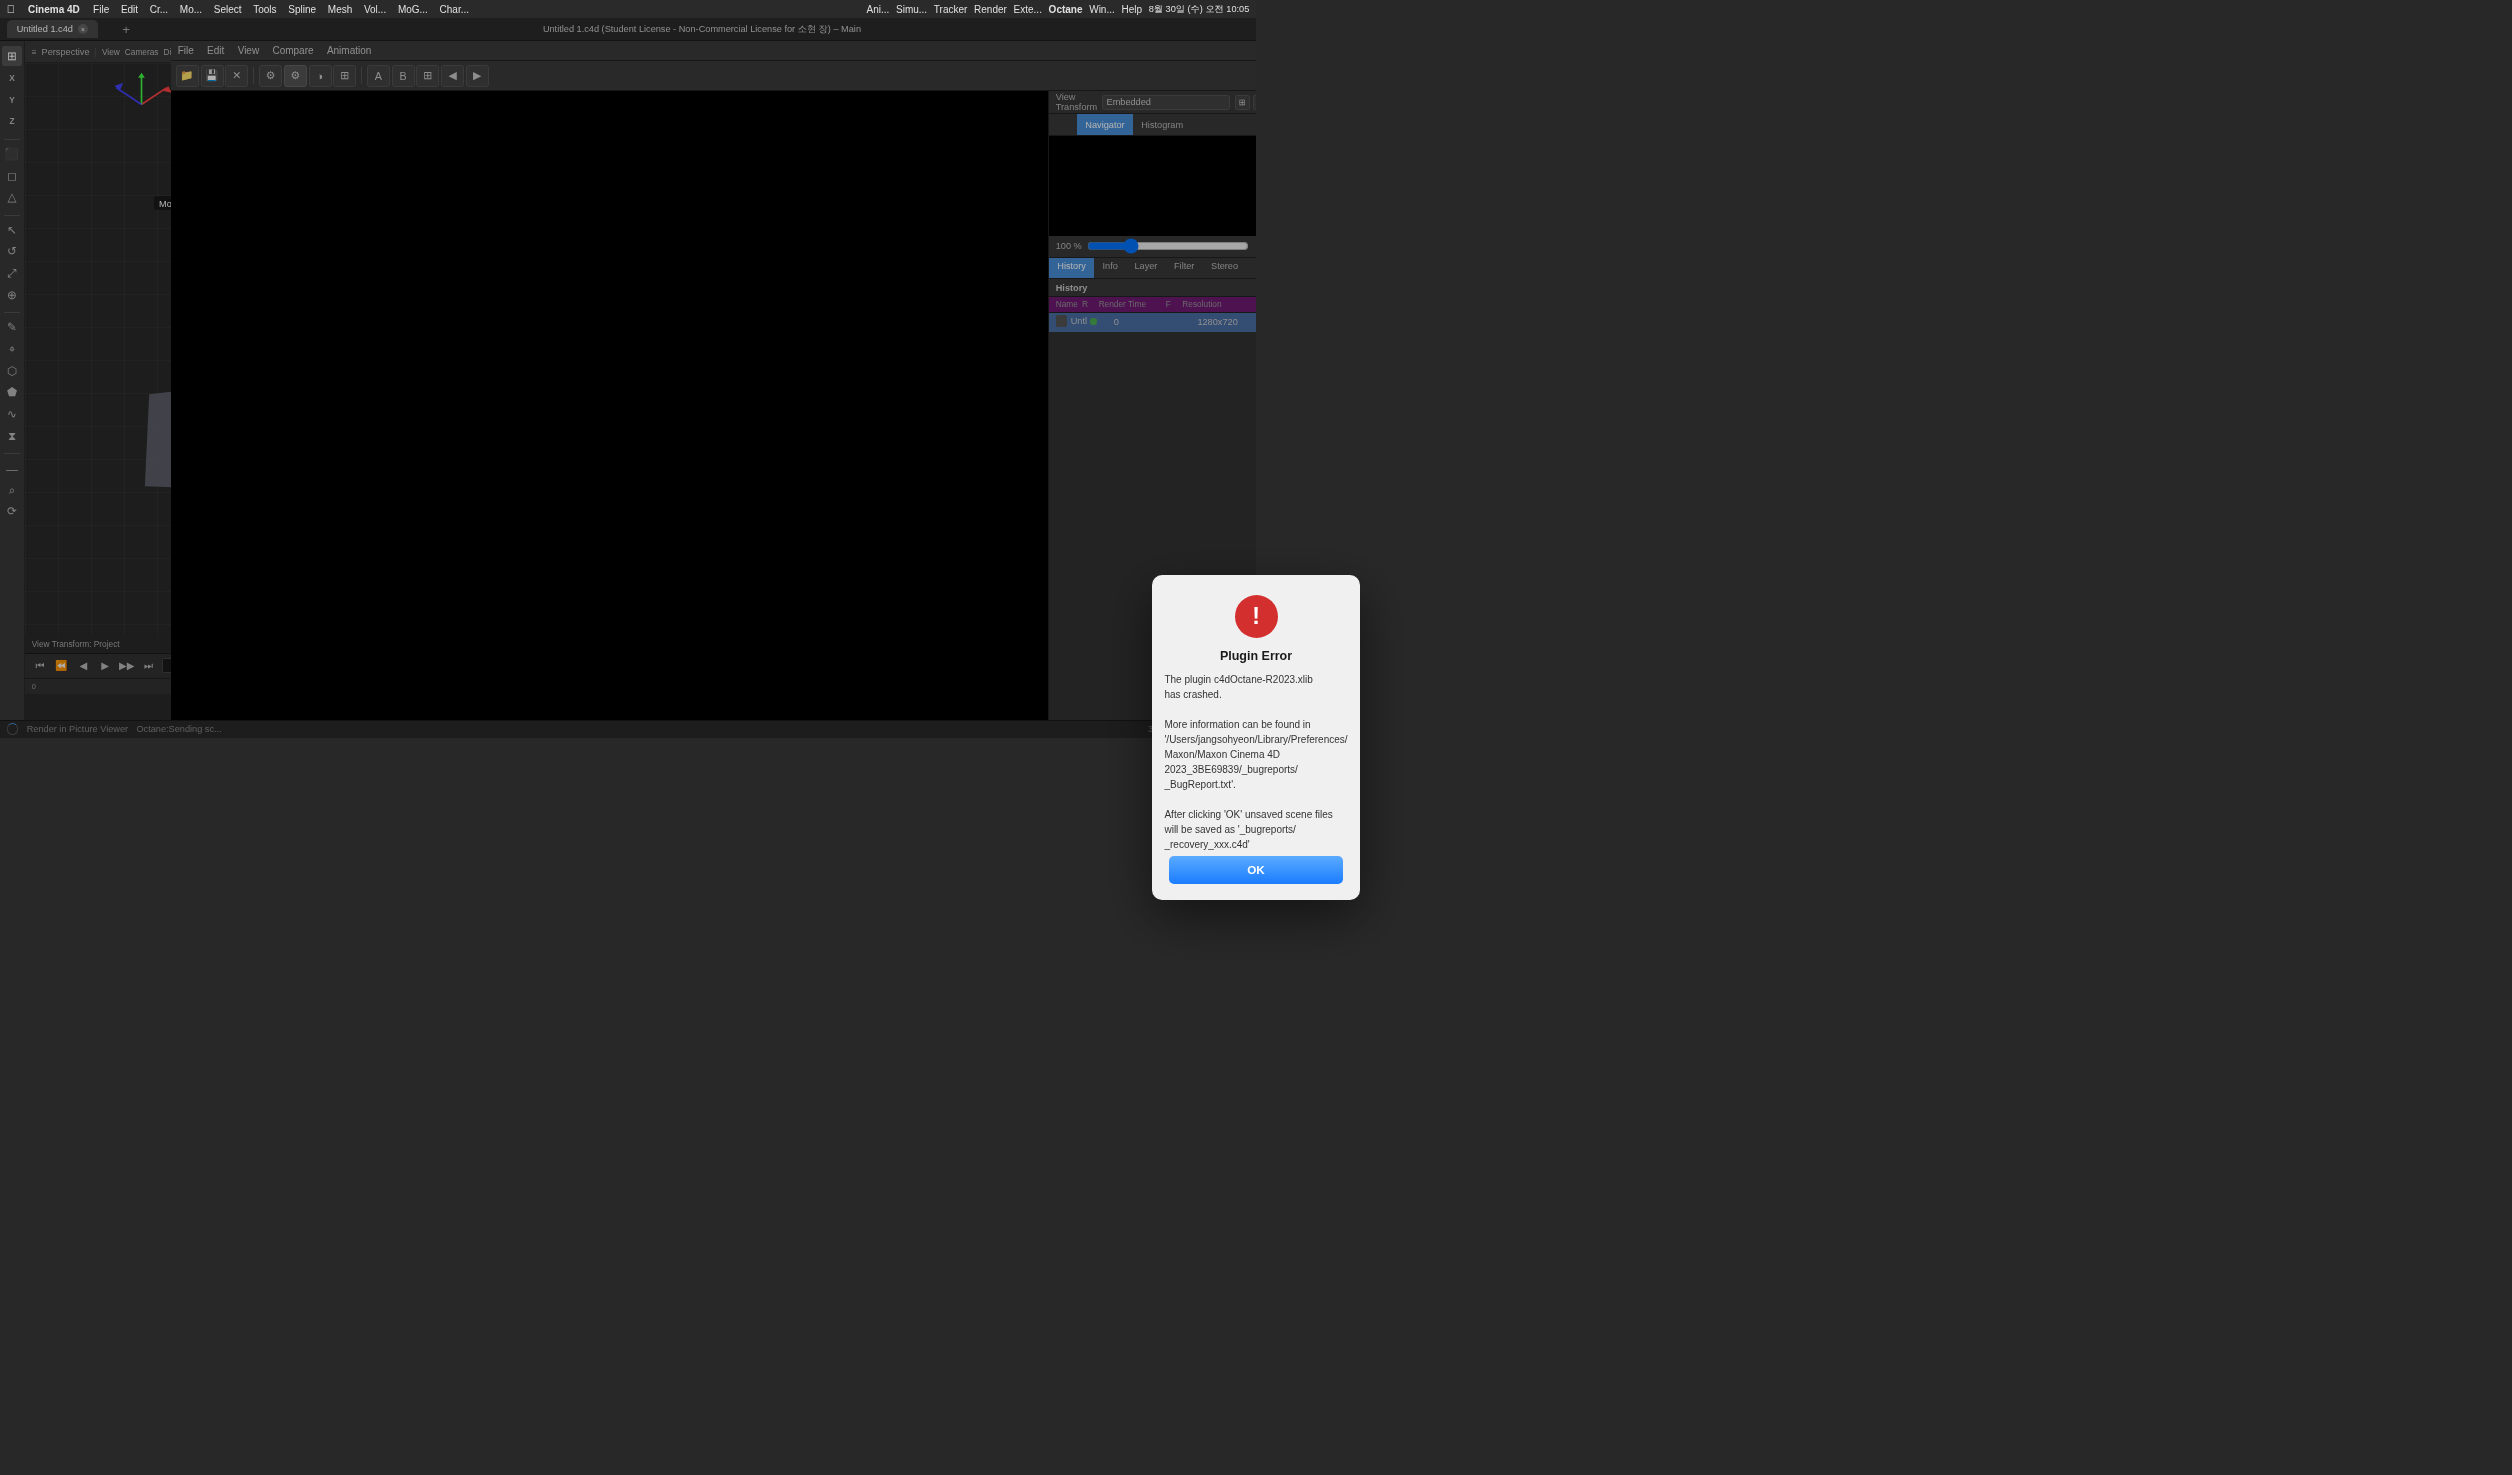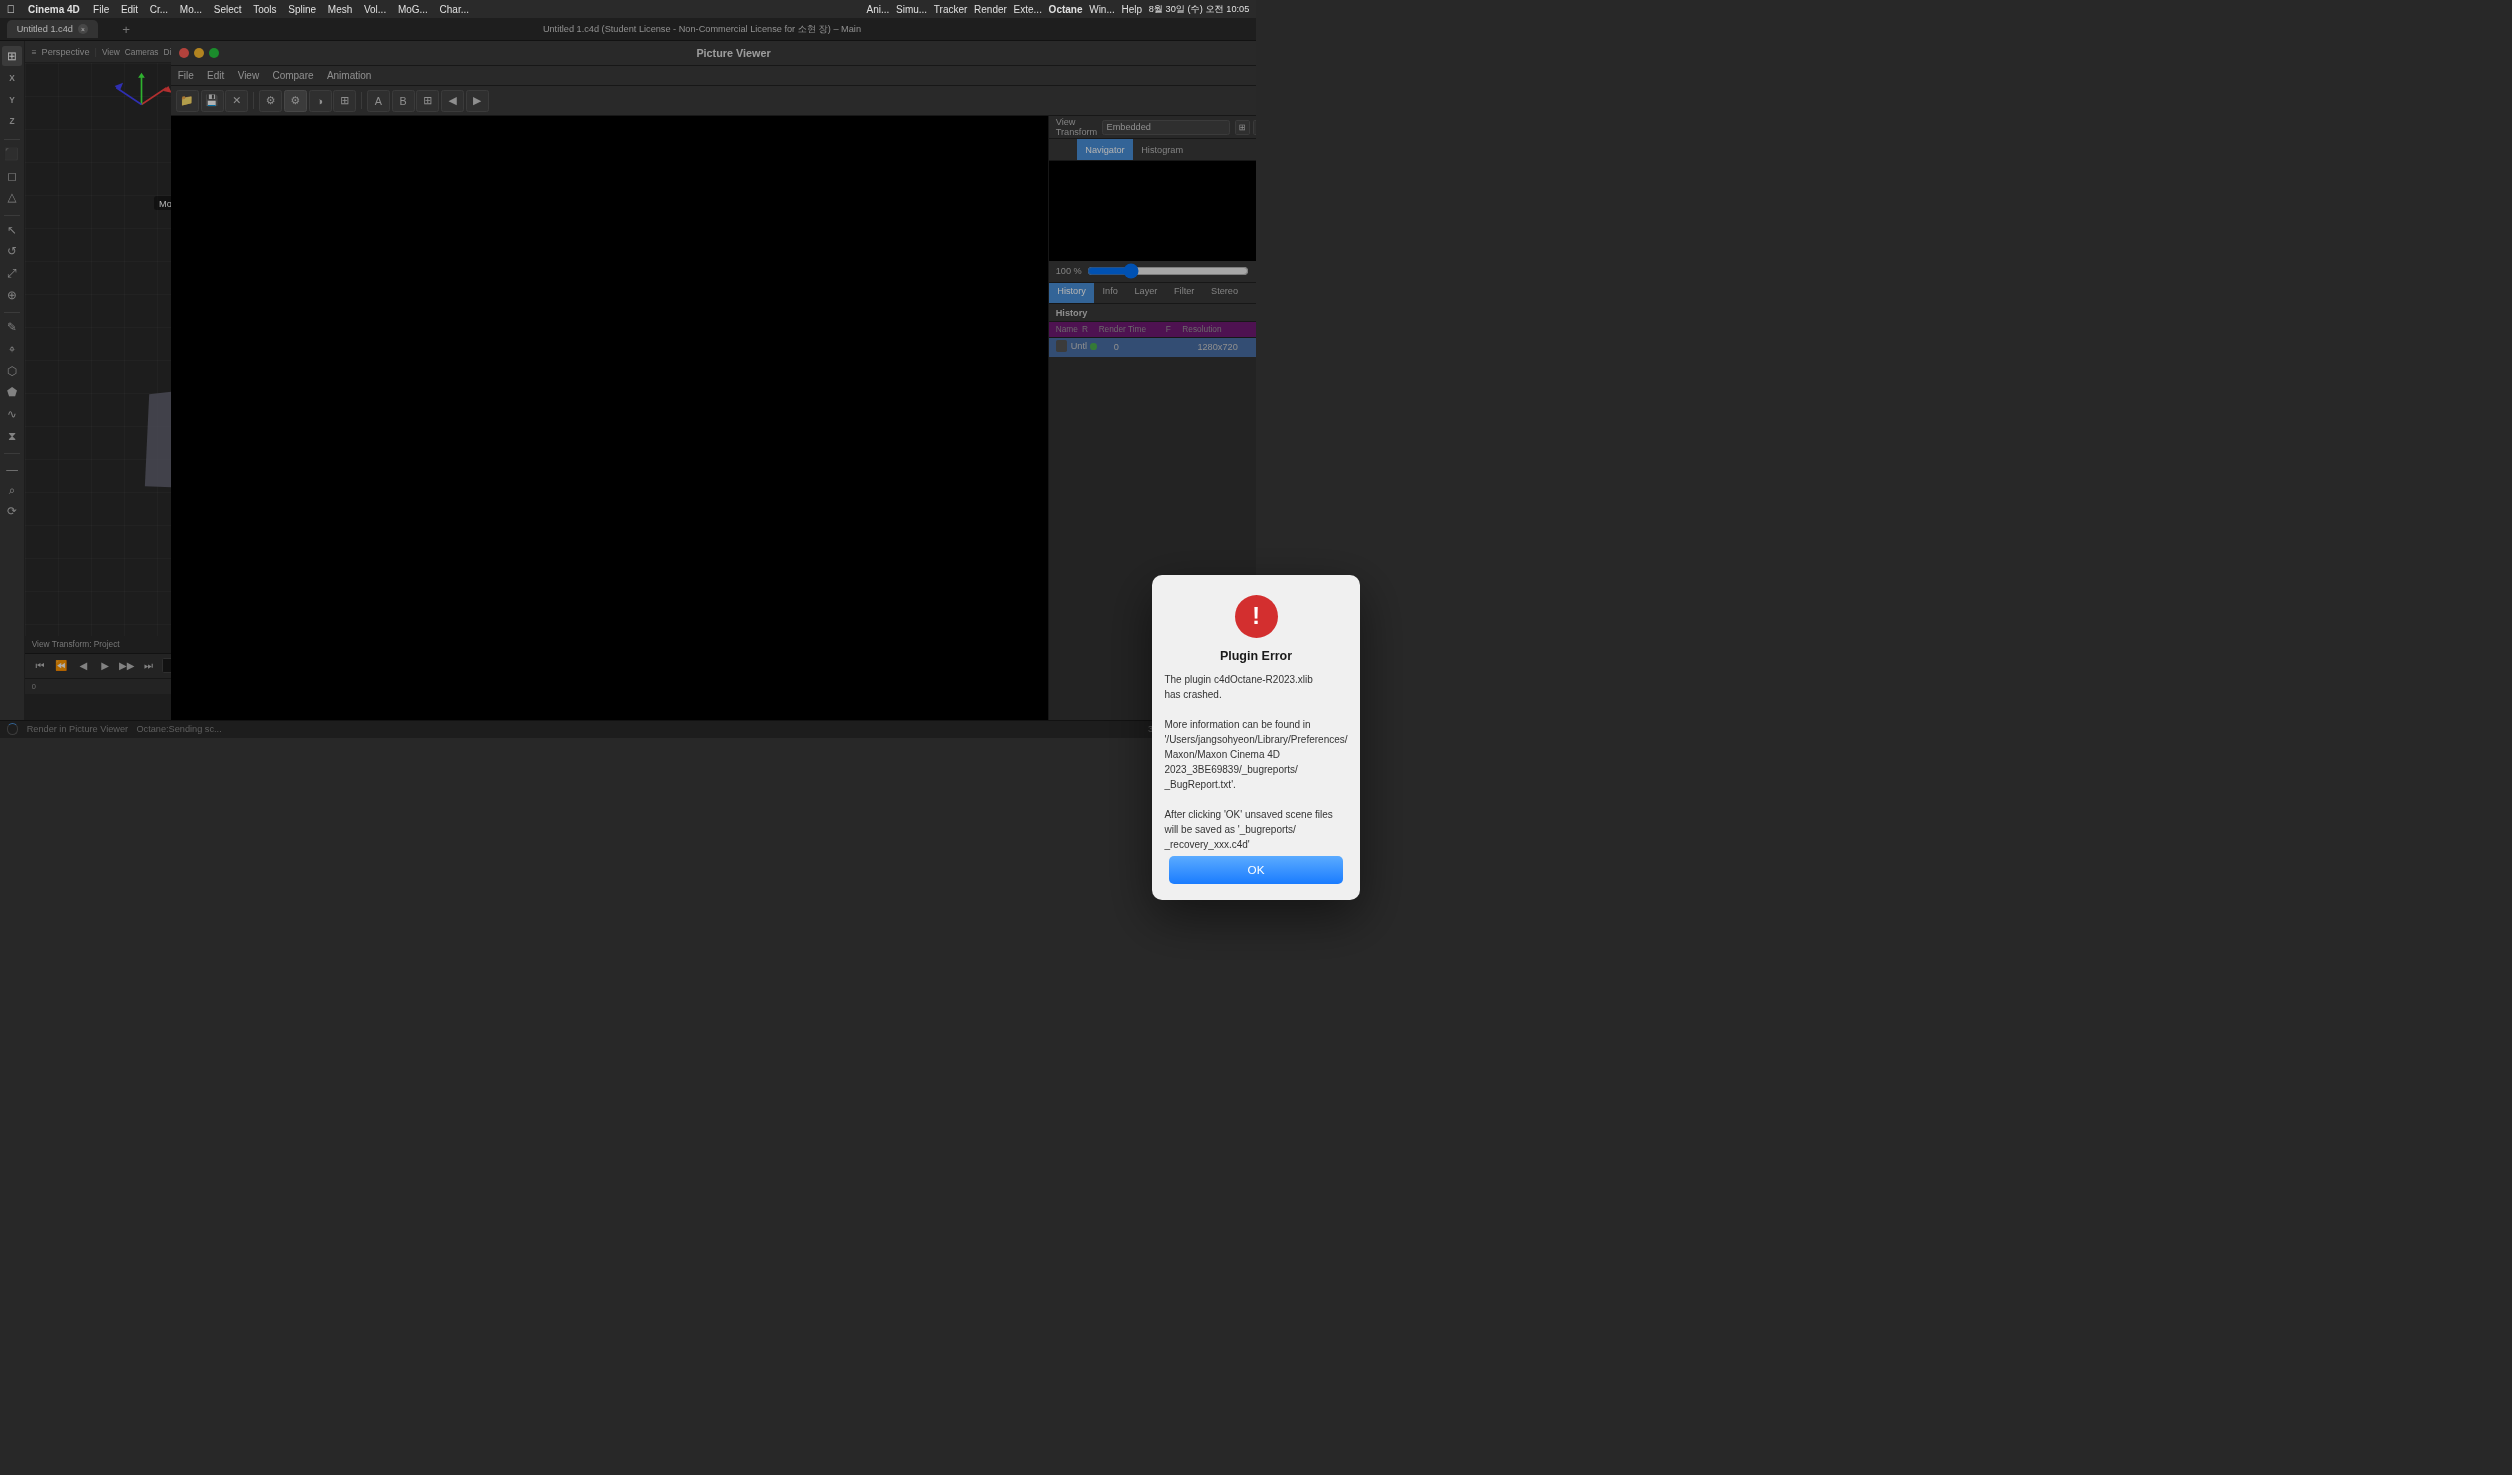--- a/index.html
+++ b/index.html
@@ -526,21 +526,21 @@
       margin-bottom: 4px;
     }
     .dialog-ok-btn {
       width: 100%;
       height: 28px;
       background: linear-gradient(180deg, #5babff, #1a7cff);
       border: none;
       border-radius: 5px;
       color: #fff;
       font-size: 11.7px;
-      font-weight: 400;
+      font-weight: 700;
       cursor: pointer;
       display: flex;
       align-items: center;
       justify-content: center;
     }
 
     
     .vt-right-icons {
       display: flex;
       gap: 3.3px;
@@ -723,28 +723,20 @@
 
       <div style="position:absolute;top:133px;left:129px;color:#fff;font-size:9.2px;background:rgba(0,0,0,0.4);padding:1.7px 5px;border-radius:2.5px;">Move ✥</div>
     </div>
 
     <div style="height:16.7px;background:#2a2a2a;display:flex;align-items:center;padding:0 6.7px;font-size:8.3px;color:#aaa;">
       <span>View Transform: Project</span>
     </div>
 
     <div class="picture-viewer">
 
-      <div class="pv-titlebar">
-        <div class="traffic-lights">
-          <div class="traffic-light tl-red"></div>
-          <div class="traffic-light tl-yellow"></div>
-          <div class="traffic-light tl-green"></div>
-        </div>
-        <div class="pv-title">Picture Viewer</div>
-      </div>
 
       <div class="pv-menu-bar">
         <span class="pv-menu-item">File</span>
         <span class="pv-menu-item">Edit</span>
         <span class="pv-menu-item">View</span>
         <span class="pv-menu-item">Compare</span>
         <span class="pv-menu-item">Animation</span>
       </div>
 
       <div class="pv-toolbar">

